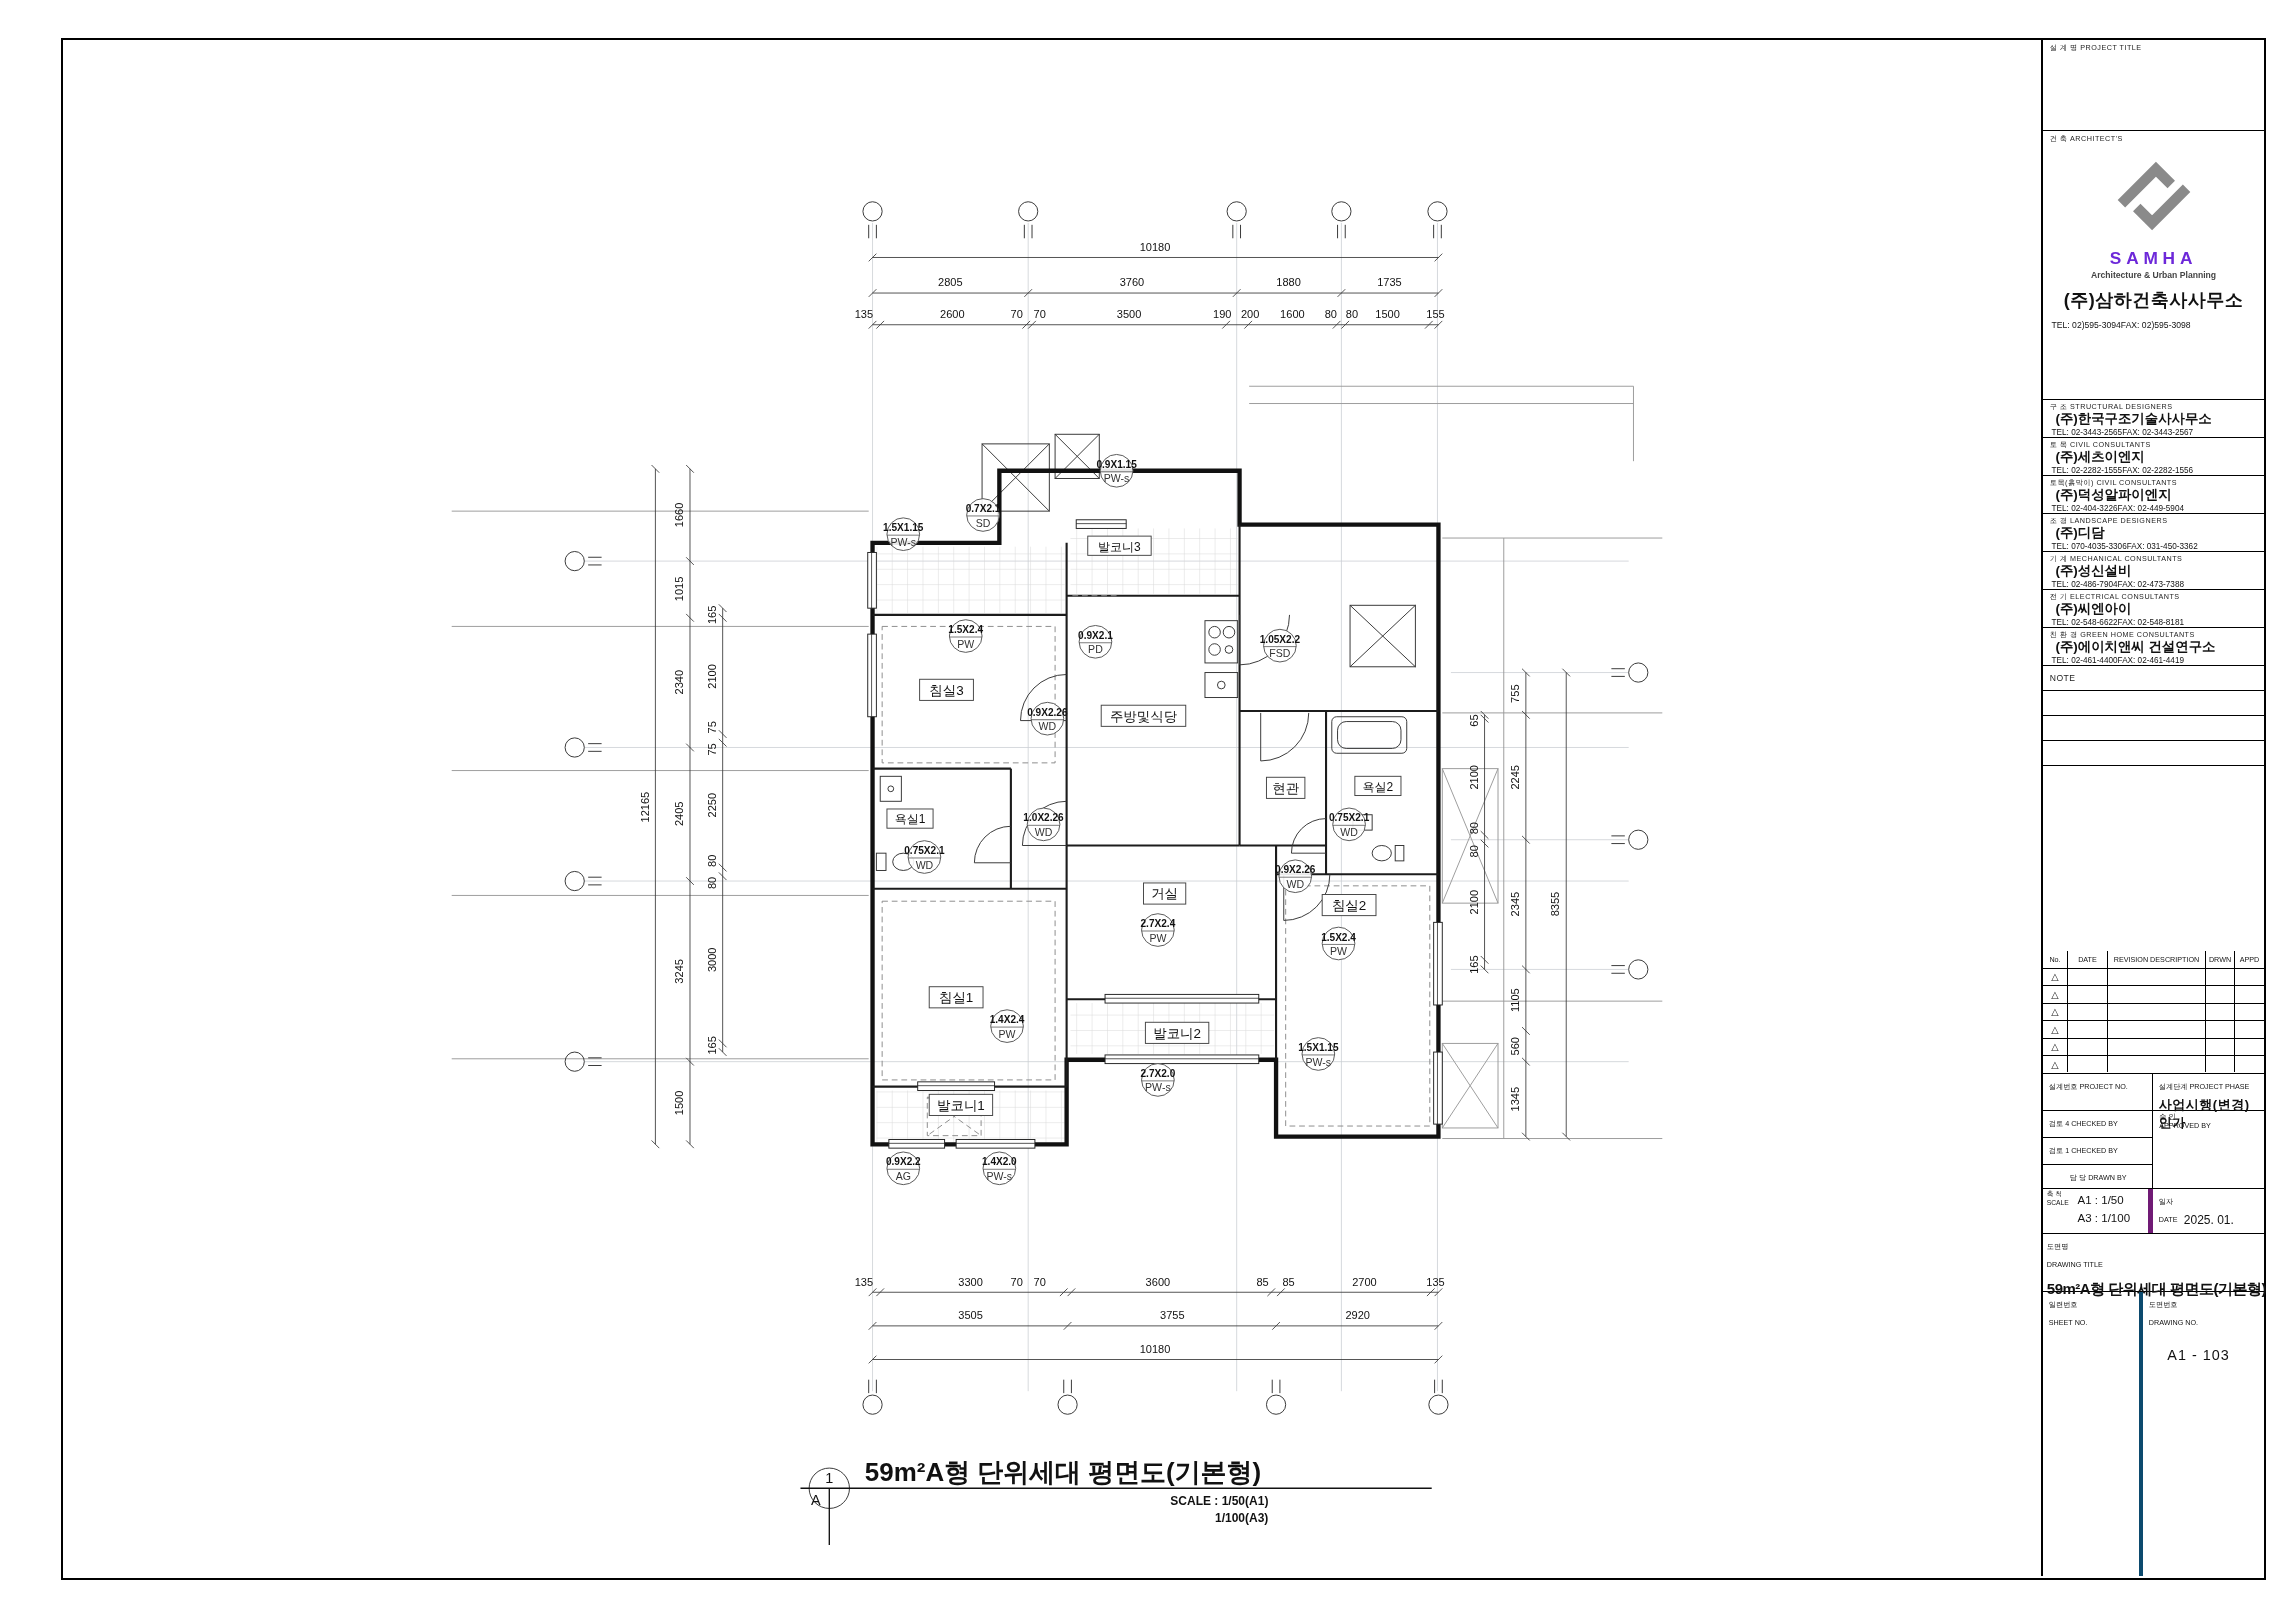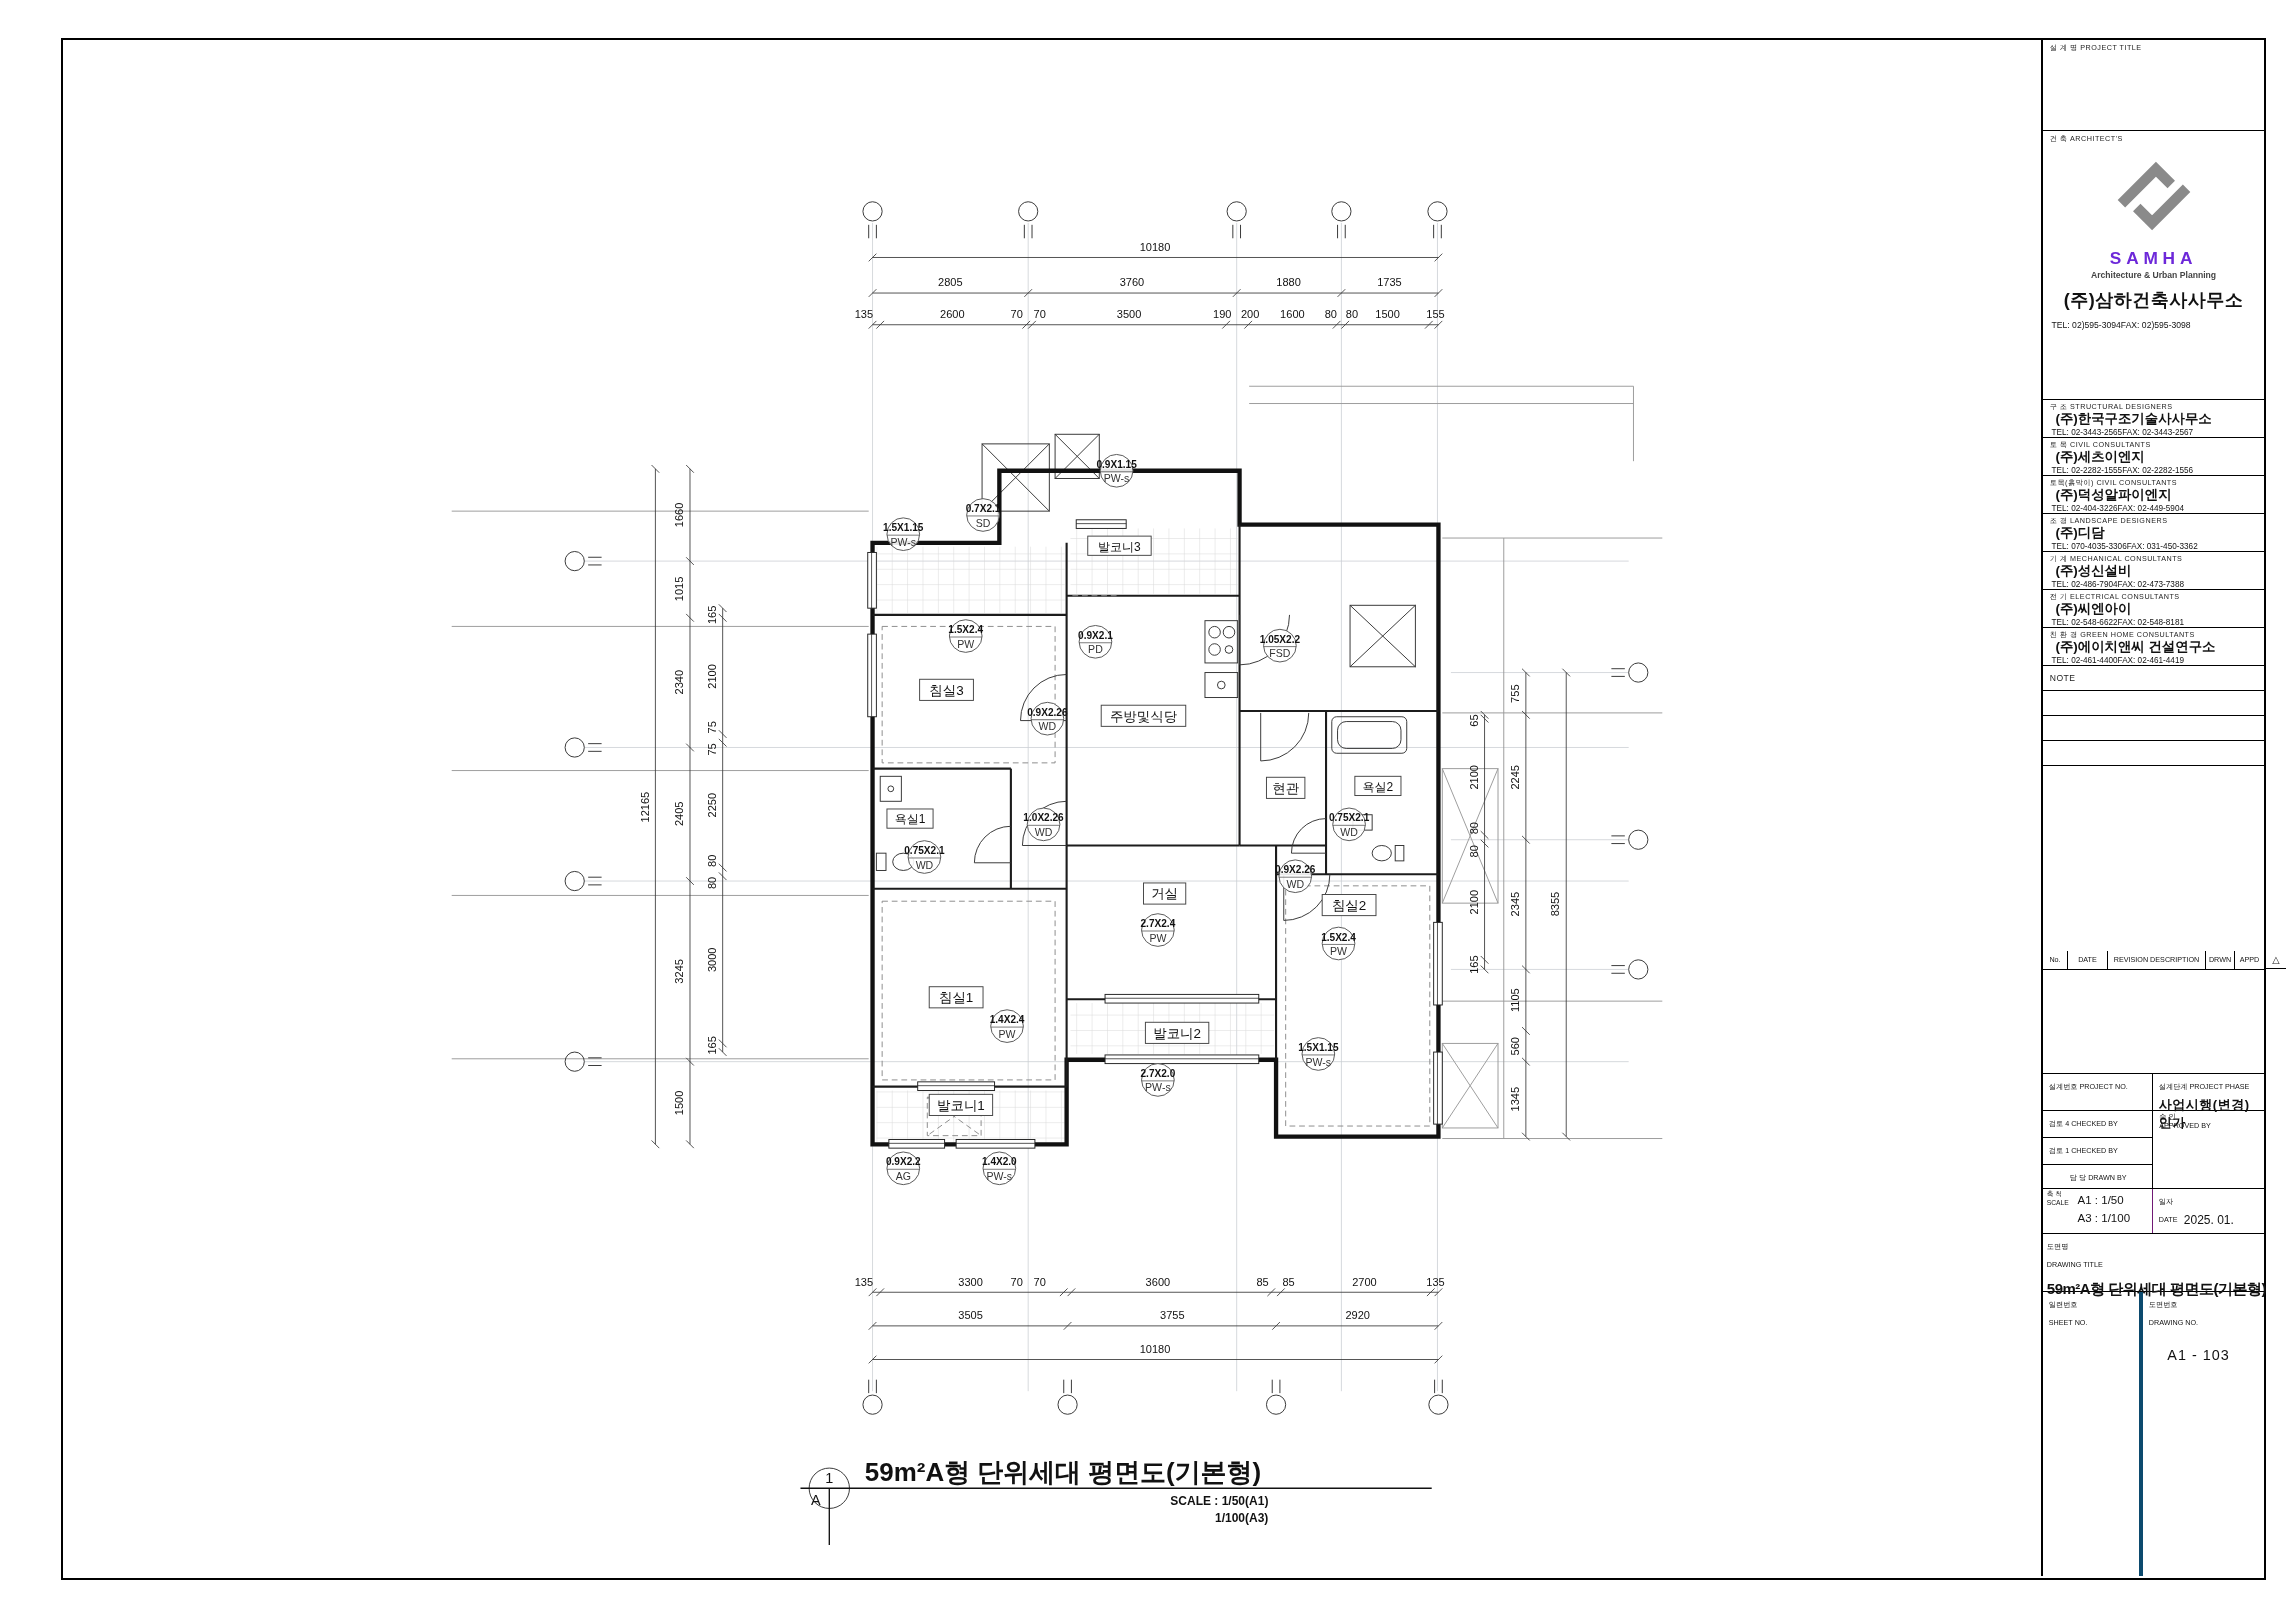--- a/index.html
+++ b/index.html
@@ -19,40 +19,40 @@
   .arch-name{font-size:18px;font-weight:bold;margin-top:7.7px;letter-spacing:0.5px;}
   .telfax{display:flex;font-size:8.6px;margin-top:7.7px;padding:0 1.9px;}
   .consult{height:38px;border-bottom:1.4px solid #000;box-sizing:border-box;padding:1.9px 6.7px;}
   .consult .c-name{font-size:13.4px;font-weight:bold;margin:0 0 0 5.8px;line-height:1.1;}
   .consult .telfax{margin-top:1px;font-size:8.2px;}
   .tb-note{flex:1;padding:0;}
   .tb-note .tb-label{padding:2.9px 6.7px;font-size:8.6px;}
   .note-row{height:24px;border-bottom:1px solid #000;}
   .note-row.last{border-bottom:none;}
   
-  .rev{height:122px;border-bottom:1.9px solid #000;display:flex;flex-direction:row;}
+  .rev{height:122px;border-bottom:1.9px solid #000;display:flex;flex-direction:column;}
   .rev-head,.rev-row{display:grid;grid-template-columns:25px 40px 98px 29px 29px;}
   .rev-head{height:18px;border-bottom:1px solid #000;}
   .rev-head div{font-size:7.2px;display:flex;align-items:center;justify-content:center;border-right:1px solid #000;}
   .rev-row{height:17.3px;border-bottom:1px solid #000;}
   .rev-row:last-child{border-bottom:none;}
   .rev-row div{border-right:1px solid #000;font-size:9.6px;display:flex;align-items:center;justify-content:center;}
   .rev-head div:last-child,.rev-row div:last-child{border-right:none;}
   .tb-split{display:flex;border-bottom:1.4px solid #000;}
   .tb-cell{box-sizing:border-box;padding:1.9px 5.8px;}
   .half-l{width:110px;border-right:1px solid #000;}
   .half-r{width:111px;}
   .phase-val{font-size:13px;font-weight:bold;margin-top:2.9px;letter-spacing:0.5px;}
   .sign-row{display:flex;border-bottom:1.4px solid #000;height:77px;}
   .sign-left{width:110px;border-right:1px solid #000;display:flex;flex-direction:column;}
   .sign-left .s-cell{box-sizing:border-box;padding:1.9px 5.8px;border-bottom:1px solid #000;height:27px;}
   .sign-left .s-cell.last{border-bottom:none;height:23px;margin-left:21px;}
   .sign-right{width:111px;box-sizing:border-box;padding:1.9px 5.8px;}
   .scale-row{display:flex;border-bottom:1.9px solid #000;height:44px;}
-  .scale-l{width:110px;border-right:1px solid #701a75;box-sizing:border-box;padding:1.9px 3.8px;display:flex;}
+  .scale-l{width:110px;border-right:5px solid #701a75;box-sizing:border-box;padding:1.9px 3.8px;display:flex;}
   .scale-lab{font-size:6.7px;line-height:1.3;width:27px;}
   .scale-vals{font-size:11.5px;line-height:1.5;margin-left:3.8px;margin-top:1.9px;white-space:nowrap;}
   .scale-r{width:111px;box-sizing:border-box;padding:1.9px 5.8px;}
   .date-val{font-size:12px;margin-top:5.8px;margin-left:25px;}
   .dtitle{height:58px;border-bottom:1.9px solid #000;box-sizing:border-box;padding:1.9px 3.8px;}
   .dtitle-big{font-size:15px;font-weight:bold;text-align:center;margin-top:8.6px;letter-spacing:-0.5px;white-space:nowrap;}
   .sheetrow{display:flex;flex:1;}
   .sheet-l{width:100px;border-right:4px solid #0c4a6e;box-sizing:border-box;padding:1.9px 5.8px;}
   .sheet-r{width:111px;box-sizing:border-box;padding:1.9px 5.8px;}
   .dno-val{font-size:14.4px;text-align:center;margin-top:17.3px;letter-spacing:1px;}

